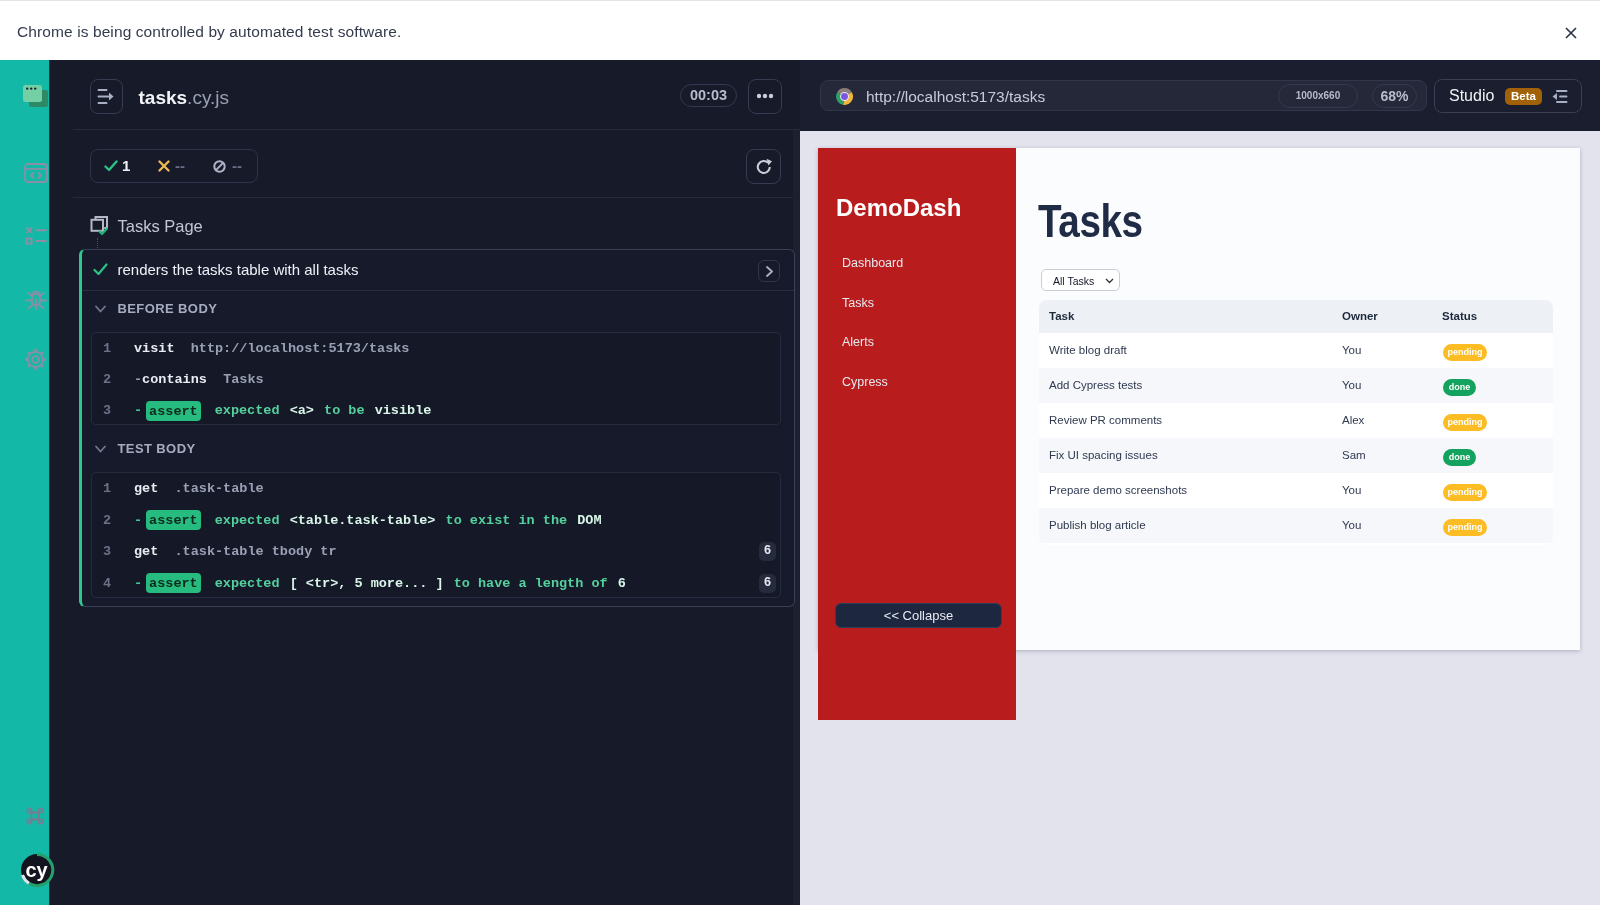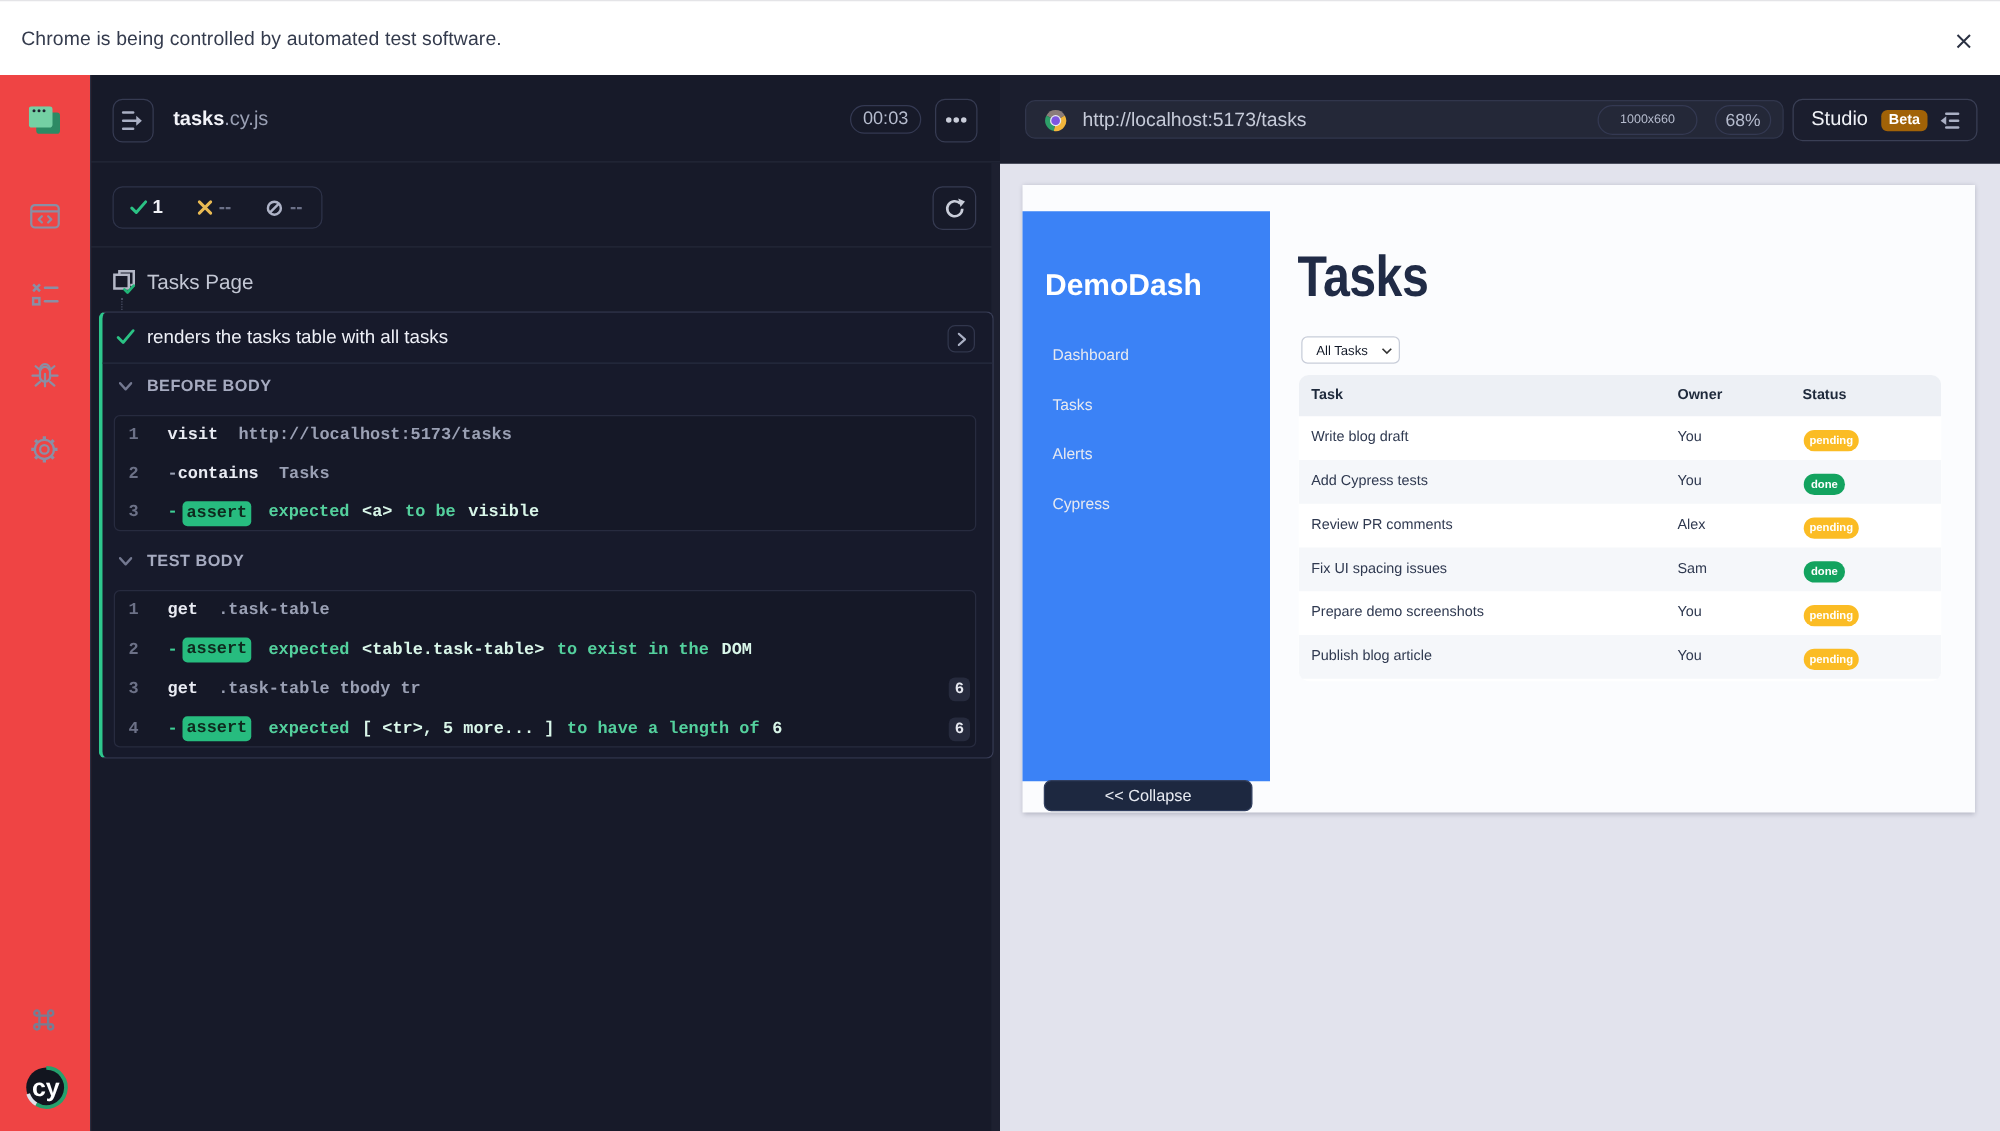--- a/index.html
+++ b/index.html
@@ -5,30 +5,30 @@
   * { margin:0; padding:0; box-sizing:border-box; }
   html,body { width:1600px; height:905px; overflow:hidden; }
   body { font-family:"Liberation Sans", sans-serif; position:relative; background:#171a29; }
   .abs { position:absolute; }
 
   
   #banner { left:0; top:0; width:1600px; height:60px; background:#ffffff; border-top:1px solid #e4e4e7; }
   #banner .msg { left:17px; top:22px; font-size:15.5px; color:#343b4d; letter-spacing:0.1px; }
 
   
-  #sidebar { left:0; top:60px; width:73px; height:845px; background:#ef4444; border-right:1px solid #292d3f; }
+  #sidebar { left:0; top:60px; width:50px; height:845px; background:#14b8a6; border-right:1px solid #292d3f; }
 
   
   #reporter { left:73px; top:60px; width:727px; height:845px; background:#171a29; }
   #rep-head { left:0; top:0; width:727px; height:70px; border-bottom:1px solid #252938; }
   #rep-stats { left:0; top:70px; width:727px; height:68px; border-bottom:1px solid #252938; }
   .btn-sq { border:1.5px solid #363b52; border-radius:8px; }
   #scrolltrack { left:720px; top:70px; width:7px; height:775px; background:#1d2030; }
 
-  .pill { border:1px solid #343952; border-radius:12px; color:#b6bcce; font-size:14.5px; text-align:center; }
+  .pill { border:1px solid #343952; border-radius:12px; color:#b6bcce; font-size:14.5px; text-align:center;font-weight:bold; }
 
   
   #tblock { left:6px; top:189px; width:716px; height:358px; background:#171a2b; border:1.5px solid #3a3f58; border-left:3px solid #2ec78d; border-radius:6px; }
 
   .mono { font-family:"Liberation Mono", monospace; font-weight:bold; font-size:13.5px; }
   .cmdbox { position:absolute; left:9px; width:690px; background:#151827; border:1px solid #272b3f; border-radius:5px; }
   .code { position:absolute; top:0; line-height:31px; white-space:pre; }
   .cmdrow { position:absolute; left:0; width:100%; height:31px; line-height:31px; white-space:pre; }
   .lnum { position:absolute; left:0; width:19px; text-align:right; color:#6c7187; font-weight:bold; }
   .cname { color:#e9ebf3; }
@@ -39,21 +39,21 @@
   .apill { background:#27bc7f; color:#0e2a1e; border-radius:4px; padding:2.5px 3px; }
   .nbadge { position:absolute; right:4px; top:6px; width:17px; height:19px; background:#262a3d; border-radius:5px; color:#e6e8f0; text-align:center; line-height:19px; font-size:12.5px; }
 
   
   #rhead { left:800px; top:60px; width:800px; height:71px; background:#1b1e2e; }
   #rbody { left:800px; top:131px; width:800px; height:774px; background:#e2e3ed; }
   #urlbar { left:20px; top:20px; width:607px; height:31px; background:#242838; border:1px solid #31364c; border-radius:8px; }
 
   
   #app { left:18px; top:17px; width:762px; height:502px; background:#fbfcfe; box-shadow:0 1px 4px rgba(20,25,50,.25); }
-  #appside { left:0; top:0; width:198px; height:456px; background:#3b82f6;margin-top:21px; }
+  #appside { left:0; top:0; width:198px; height:572px; background:#b91c1c; }
   .navitem { position:absolute; left:24px; color:#e6e9f1; font-size:12.5px; }
 
   #apptable { left:221px; top:152px; width:514px; height:245px; background:#ffffff; border-radius:8px; overflow:hidden; }
   .trow { position:absolute; left:0; width:514px; height:35px; }
   .tcell { position:absolute; top:0; height:35px; line-height:35px; font-size:11.5px; color:#2f3950; }
   .badge { position:absolute; top:10.5px; height:17px; border-radius:9px; color:#ffffff; font-size:9px; font-weight:bold; text-align:center; line-height:17px; }
   .b-pending { width:44px; background:#fbbc24; }
   .b-done { width:33px; background:#13a35f; }
 </style>
 </head>
@@ -135,21 +135,21 @@
   <div id="reporter" class="abs">
     <div id="rep-head" class="abs">
       <div class="abs btn-sq" style="left:17px; top:19px; width:33px; height:35px;">
         <svg style="position:absolute;left:6px;top:8px;" width="19" height="17" viewBox="0 0 19 17" fill="none" stroke="#aab0c4" stroke-width="2" stroke-linecap="round">
           <line x1="1.5" y1="2" x2="9.5" y2="2"></line>
           <line x1="1.5" y1="8.5" x2="12" y2="8.5"></line>
           <line x1="1.5" y1="15" x2="9.5" y2="15"></line>
           <path d="M12 4.5 L16.5 8.5 L12 12.5" fill="#aab0c4" stroke="none"></path>
         </svg>
       </div>
-      <div class="abs" style="left:65.5px; top:27px; font-size:16px; color:#9aa0b4;"><b style="color:#f2f3f8;">tasks</b>.cy.js</div>
+      <div class="abs" style="left:65.5px; top:27px; font-size:19px; color:#9aa0b4;"><b style="color:#f2f3f8;">tasks</b>.cy.js</div>
       <div class="abs pill" style="left:607px; top:24px; width:57px; height:23px; line-height:21px;">00:03</div>
       <div class="abs btn-sq" style="left:675px; top:19px; width:34px; height:35px;">
         <svg style="position:absolute;left:7px;top:13px;" width="18" height="6" viewBox="0 0 18 6">
           <circle cx="3" cy="3" r="2.2" fill="#c9cdd9"></circle>
           <circle cx="9" cy="3" r="2.2" fill="#c9cdd9"></circle>
           <circle cx="15" cy="3" r="2.2" fill="#c9cdd9"></circle>
         </svg>
       </div>
     </div>
     <div id="rep-stats" class="abs">

